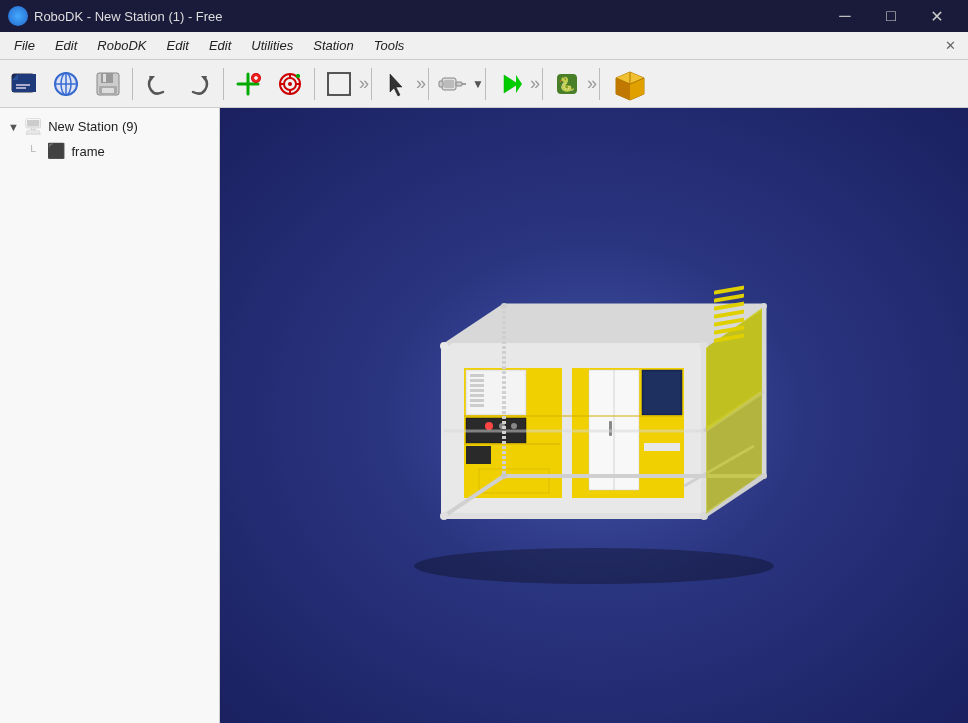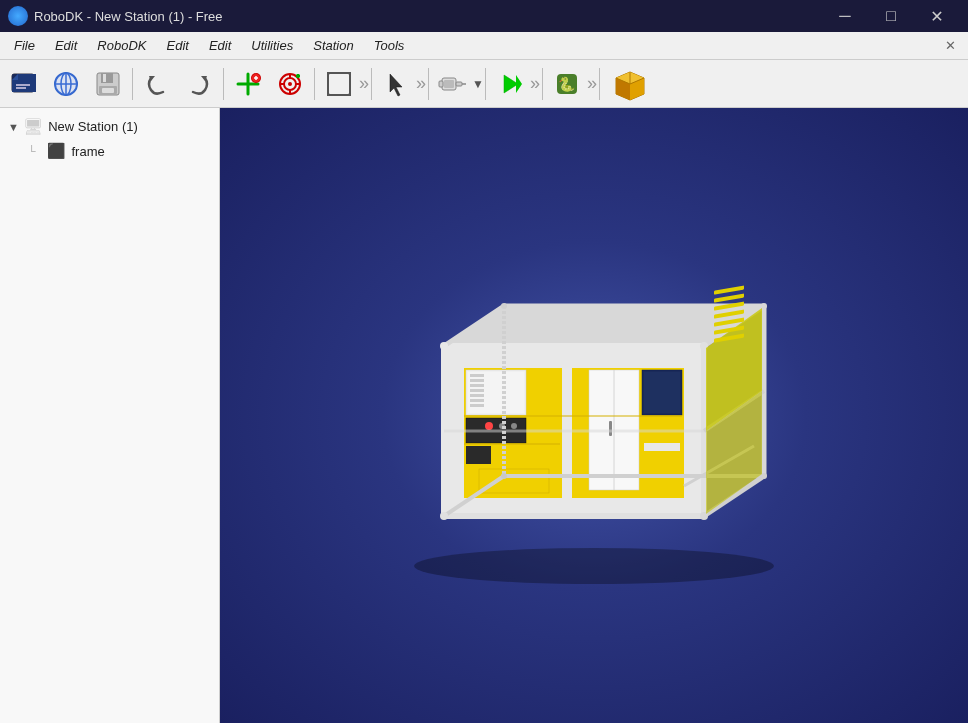--- a/index.html
+++ b/index.html
@@ -301,21 +301,21 @@
     </svg>
   </div>
 </div>
 
 <div id="main">
 
   <div id="treepanel">
     <div class="tree-item">
       <span class="arrow">▼</span>
       <span class="icon" style="color:#ccc;">🖥</span>
-      <span>New Station (1)</span>
+      <span>New Station (9)</span>
     </div>
     <div class="tree-item tree-child">
       <span style="margin-right:12px; color:#aaa; font-size:11px;">└</span>
       <span class="icon" style="color:#5588cc; font-size:15px;">⬛</span>
       <span>frame</span>
     </div>
   </div>
 
   <div id="viewport">
     <div id="scene">

